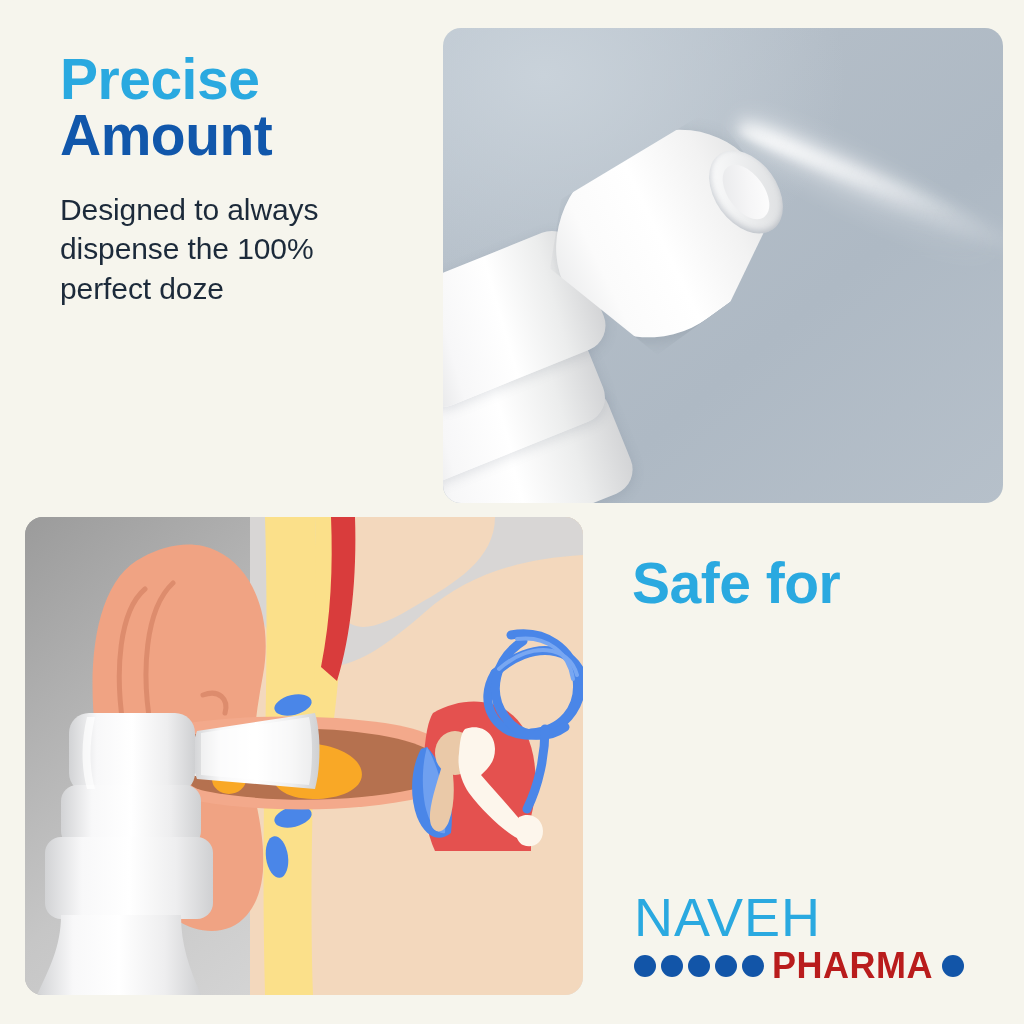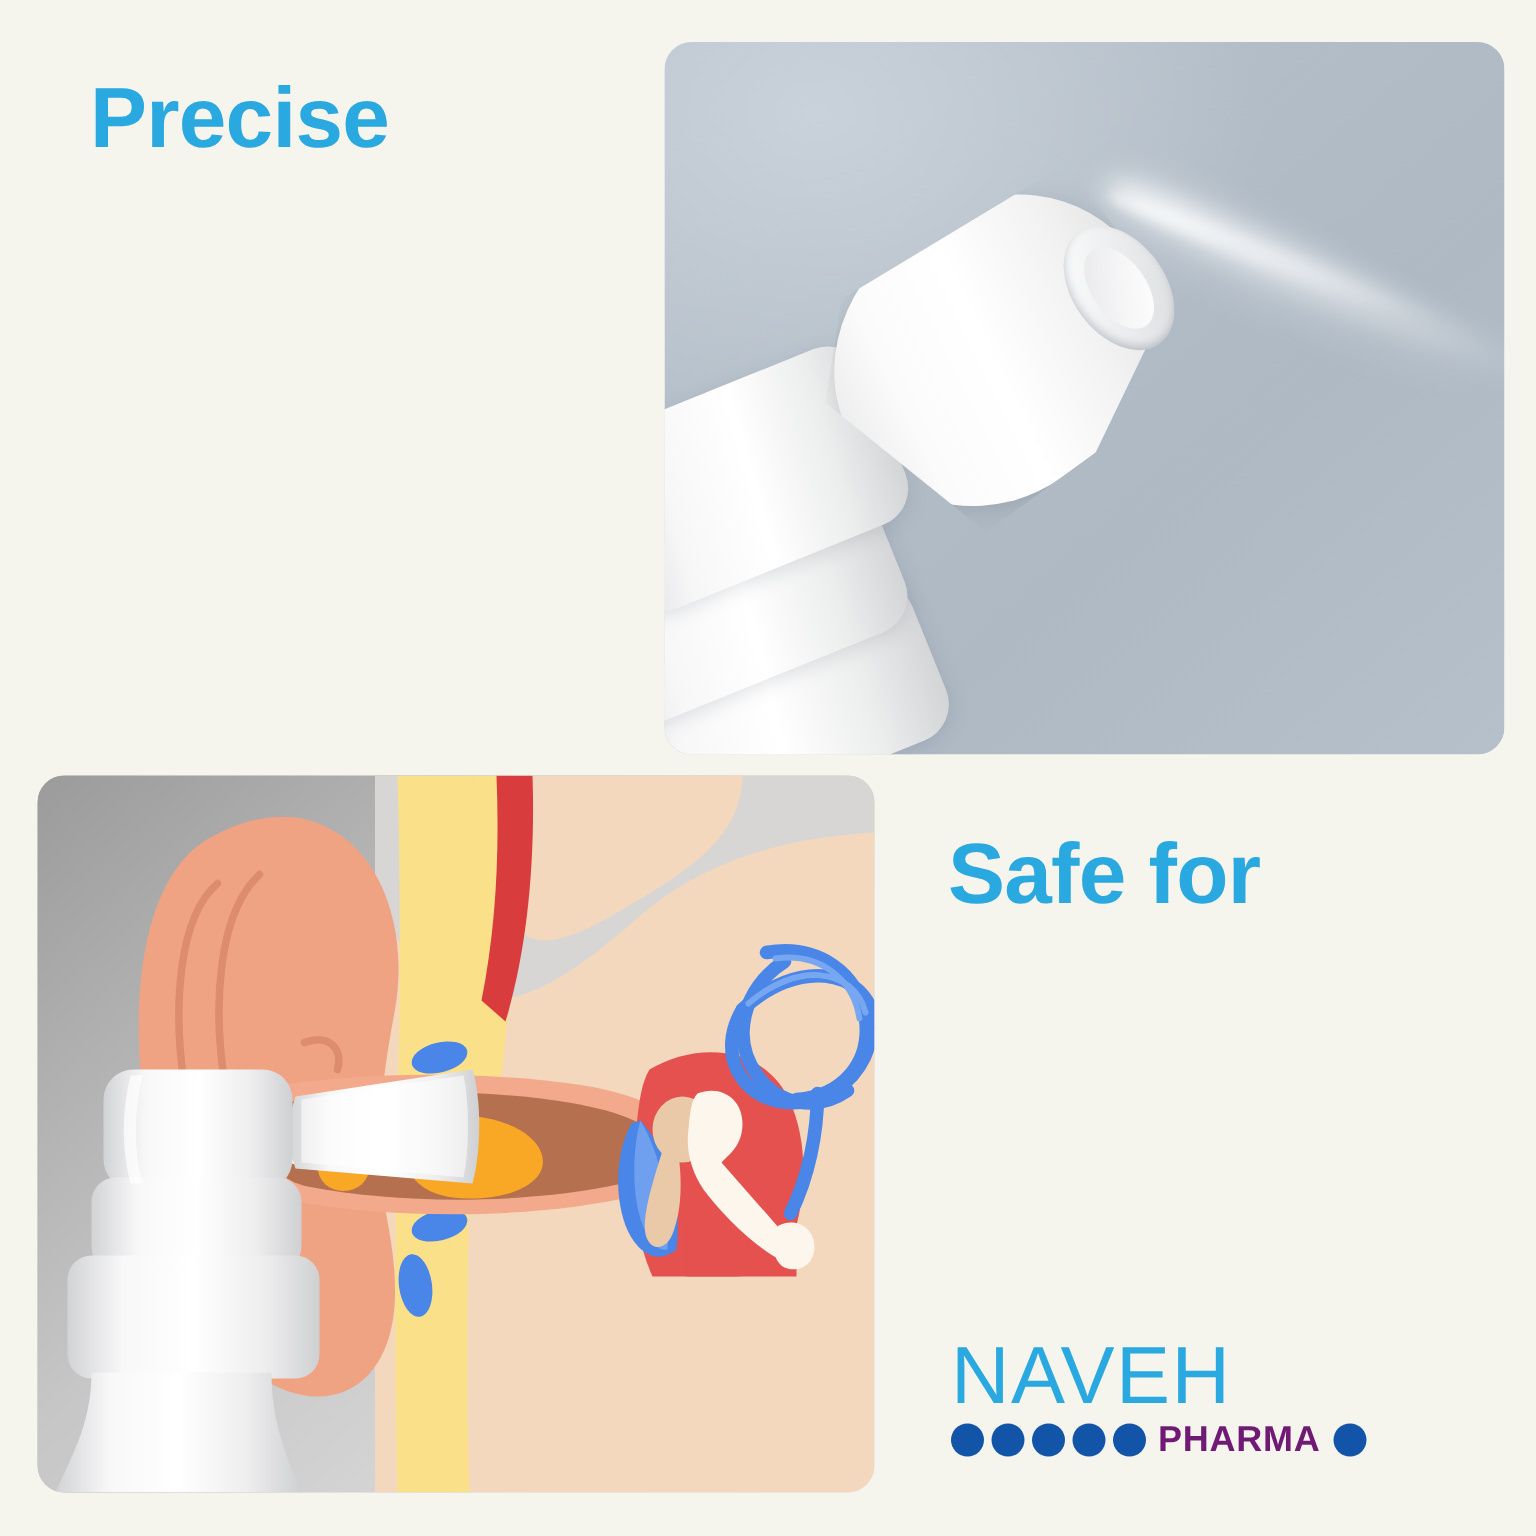--- a/index.html
+++ b/index.html
@@ -76,23 +76,23 @@
     gap: 5px;
   }
   .logo-dot {
     width: 22px;
     height: 22px;
     border-radius: 50%;
     background: #1255a8;
     flex: 0 0 auto;
   }
   .logo-sub {
-    font-size: 24px;
+    font-size: 36px;
     font-weight: bold;
-    color: #701a75;
+    color: #b91c1c;
     letter-spacing: 0.5px;
     line-height: 1;
     margin: 0 4px 0 3px;
   }
 
   
   #panel-spray {
     left: 443px; top: 28px;
     width: 560px; height: 475px;
     background:
@@ -172,21 +172,23 @@
   #panel-ear svg { display: block; width: 100%; height: 100%; }
 </style>
 </head>
 <body>
 
 <div class="page">
 
   <div class="textblock" id="block-precise">
     <h1 class="headline">
       <span class="line1">Precise</span>
+      <span class="line2">Amount</span>
     </h1>
+    <p class="subtext">Designed to always dispense the 100% perfect doze</p>
   </div>
 
   <div class="panel" id="panel-spray">
     <div class="seg" id="seg-c"></div>
     <div class="seg" id="seg-b"></div>
     <div class="seg" id="seg-a"></div>
     <div class="nozzle-cone"></div>
     <div class="nozzle-tip-ring"></div>
     <div class="nozzle-tip-hole"></div>
     <div class="mist m2"></div>

